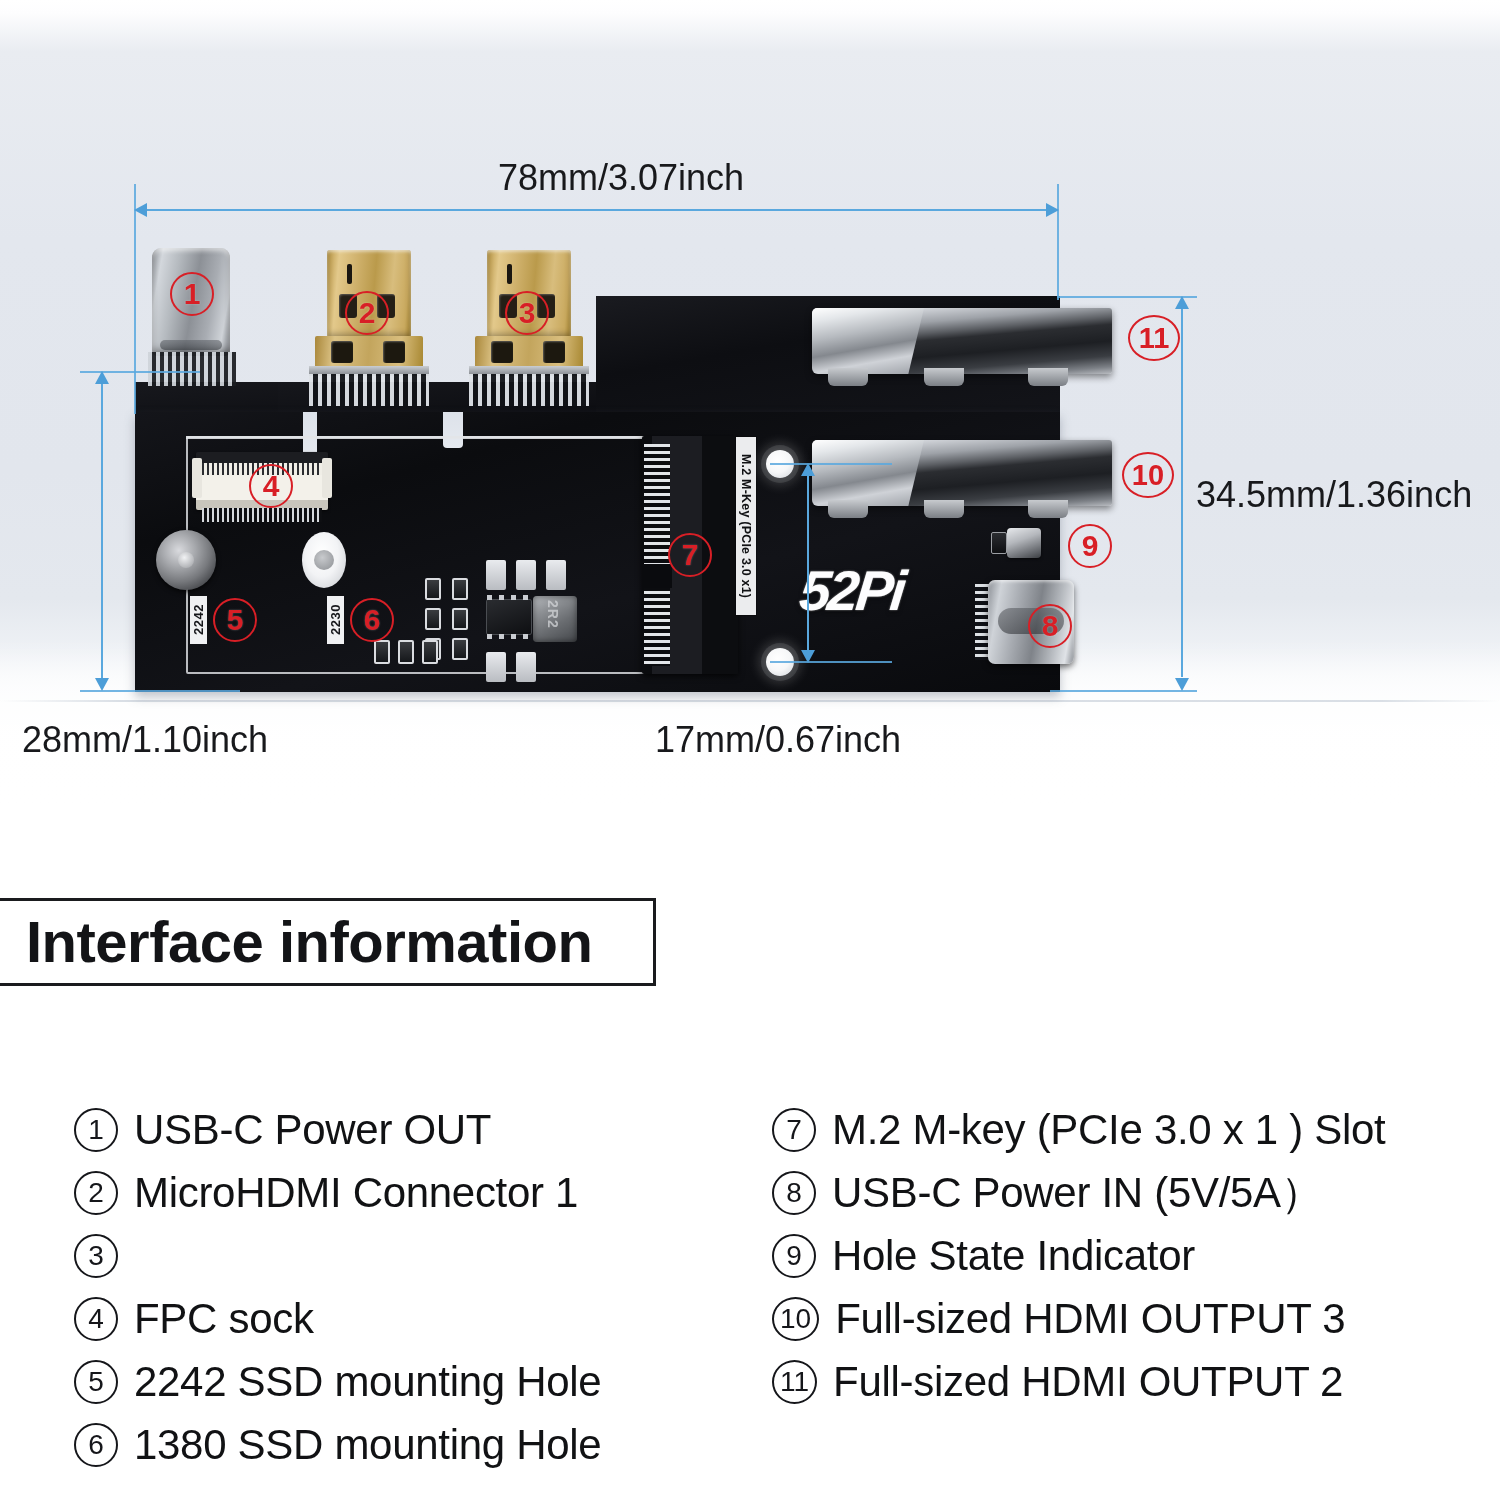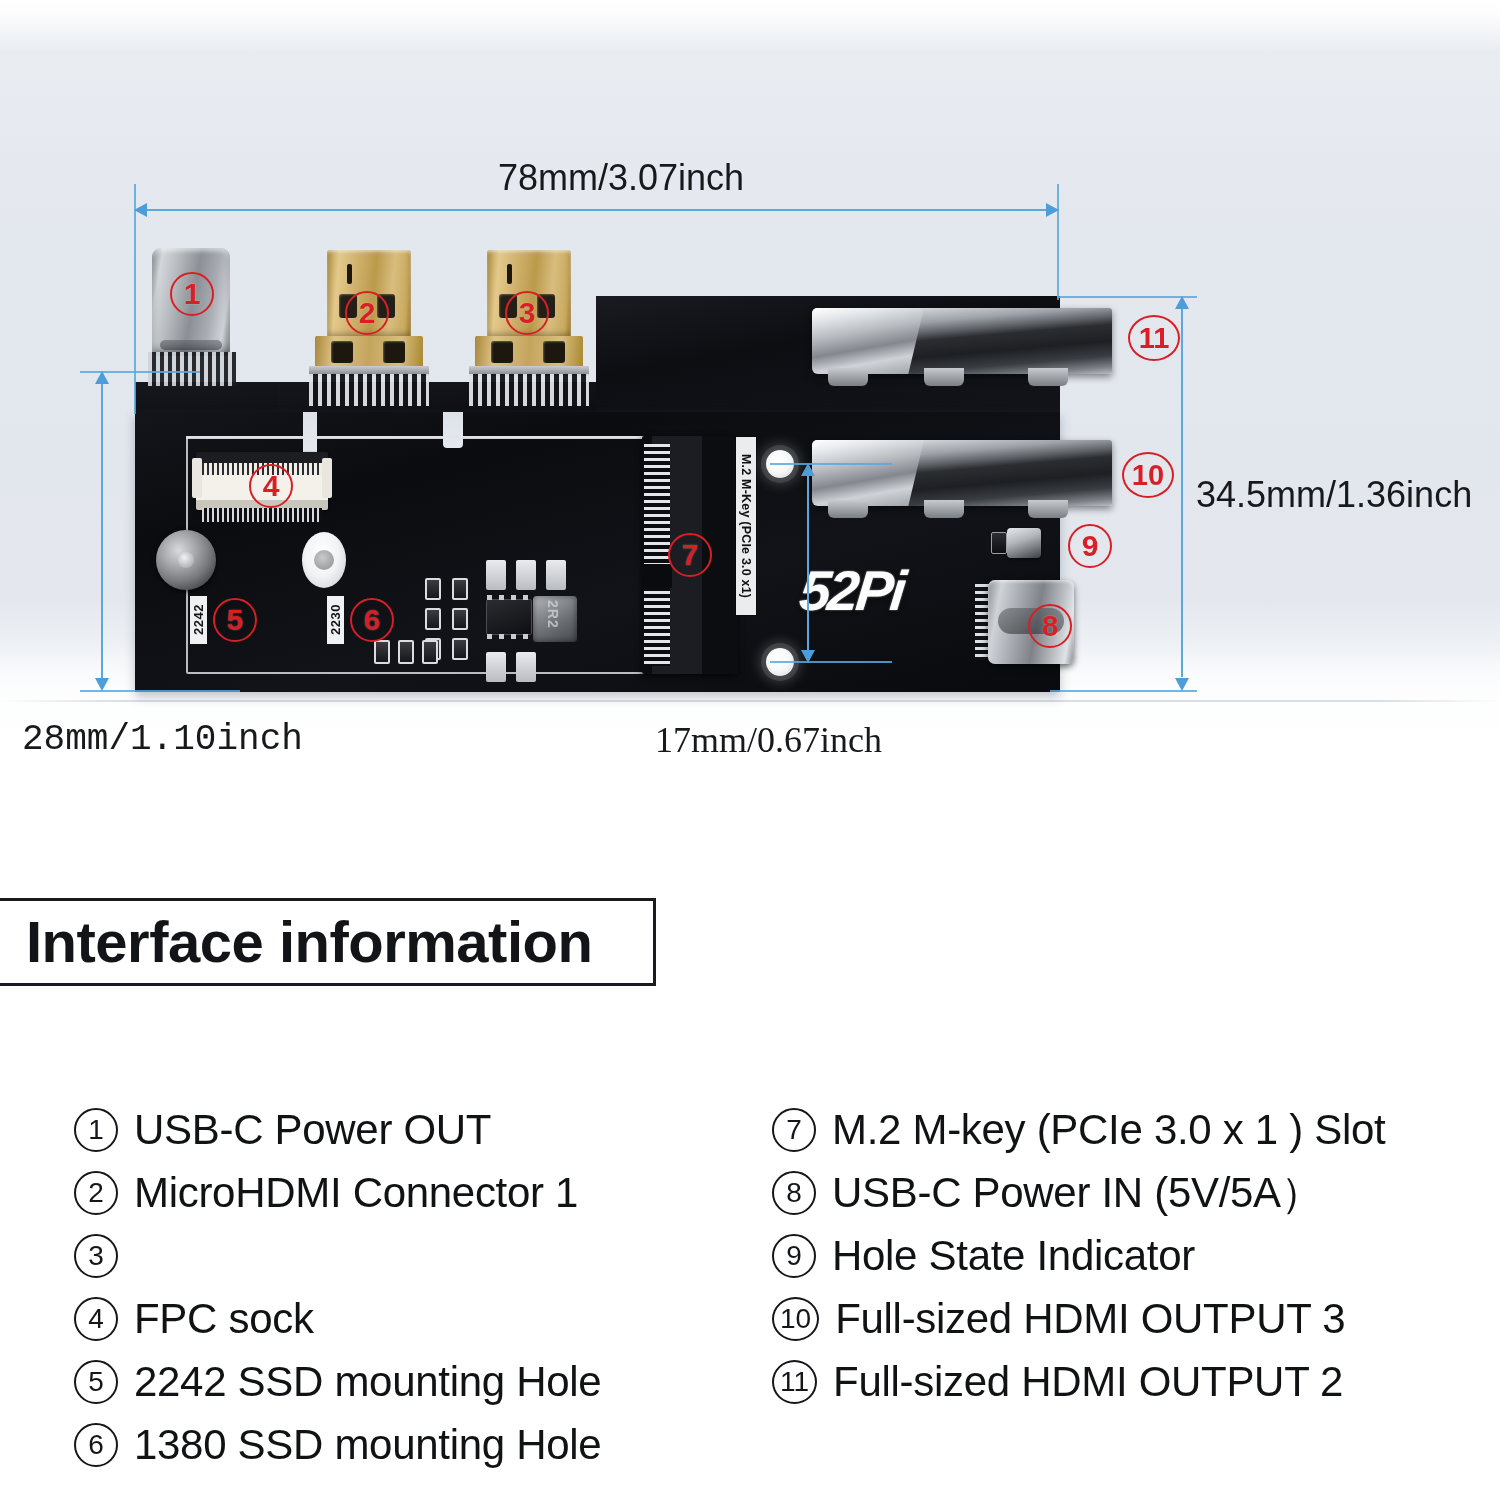--- a/index.html
+++ b/index.html
@@ -457,28 +457,28 @@
   <div class="dim h" style="left:140px; top:209px; width:918px;"></div>
   <div class="arrow arr-left" style="left:134px; top:203px;"></div>
   <div class="arrow arr-right" style="left:1046px; top:203px;"></div>
   <div class="dim-text" style="left:498px; top:157px; font-size:36px;">78mm/3.07inch</div>
 
   <div class="dim h dim-thin" style="left:80px; top:371px; width:120px;"></div>
   <div class="dim h dim-thin" style="left:80px; top:690px; width:160px;"></div>
   <div class="dim v" style="left:101px; top:378px; height:306px;"></div>
   <div class="arrow arr-up" style="left:95px; top:371px;"></div>
   <div class="arrow arr-down" style="left:95px; top:678px;"></div>
-  <div class="dim-text" style="left:22px; top:719px; font-size:36px;font-family:Liberation Mono, monospace;">28mm/1.10inch</div>
+  <div class="dim-text" style="left:22px; top:719px; font-size:36px;">28mm/1.10inch</div>
 
   <div class="dim h dim-thin" style="left:770px; top:463px; width:122px;"></div>
   <div class="dim h dim-thin" style="left:770px; top:661px; width:122px;"></div>
   <div class="dim v" style="left:807px; top:470px; height:186px;"></div>
   <div class="arrow arr-up" style="left:801px; top:463px;"></div>
   <div class="arrow arr-down" style="left:801px; top:650px;"></div>
-  <div class="dim-text" style="left:655px; top:719px; font-size:36px;font-family:Liberation Serif, serif;">17mm/0.67inch</div>
+  <div class="dim-text" style="left:655px; top:719px; font-size:36px;">17mm/0.67inch</div>
 
   <div class="dim h dim-thin" style="left:1057px; top:296px; width:140px;"></div>
   <div class="dim h dim-thin" style="left:1050px; top:690px; width:147px;"></div>
   <div class="dim v" style="left:1181px; top:303px; height:374px;"></div>
   <div class="arrow arr-up" style="left:1175px; top:296px;"></div>
   <div class="arrow arr-down" style="left:1175px; top:678px;"></div>
   <div class="dim-text" style="left:1196px; top:474px; font-size:36px;">34.5mm/1.36inch</div>
 
   <div class="callout sm" style="left:170px; top:272px;">1</div>
   <div class="callout sm" style="left:345px; top:291px;">2</div>

